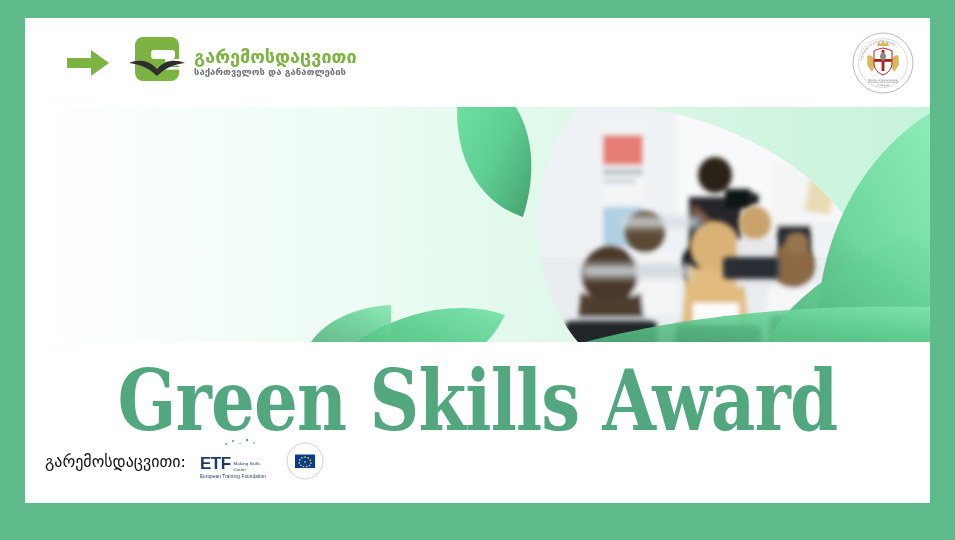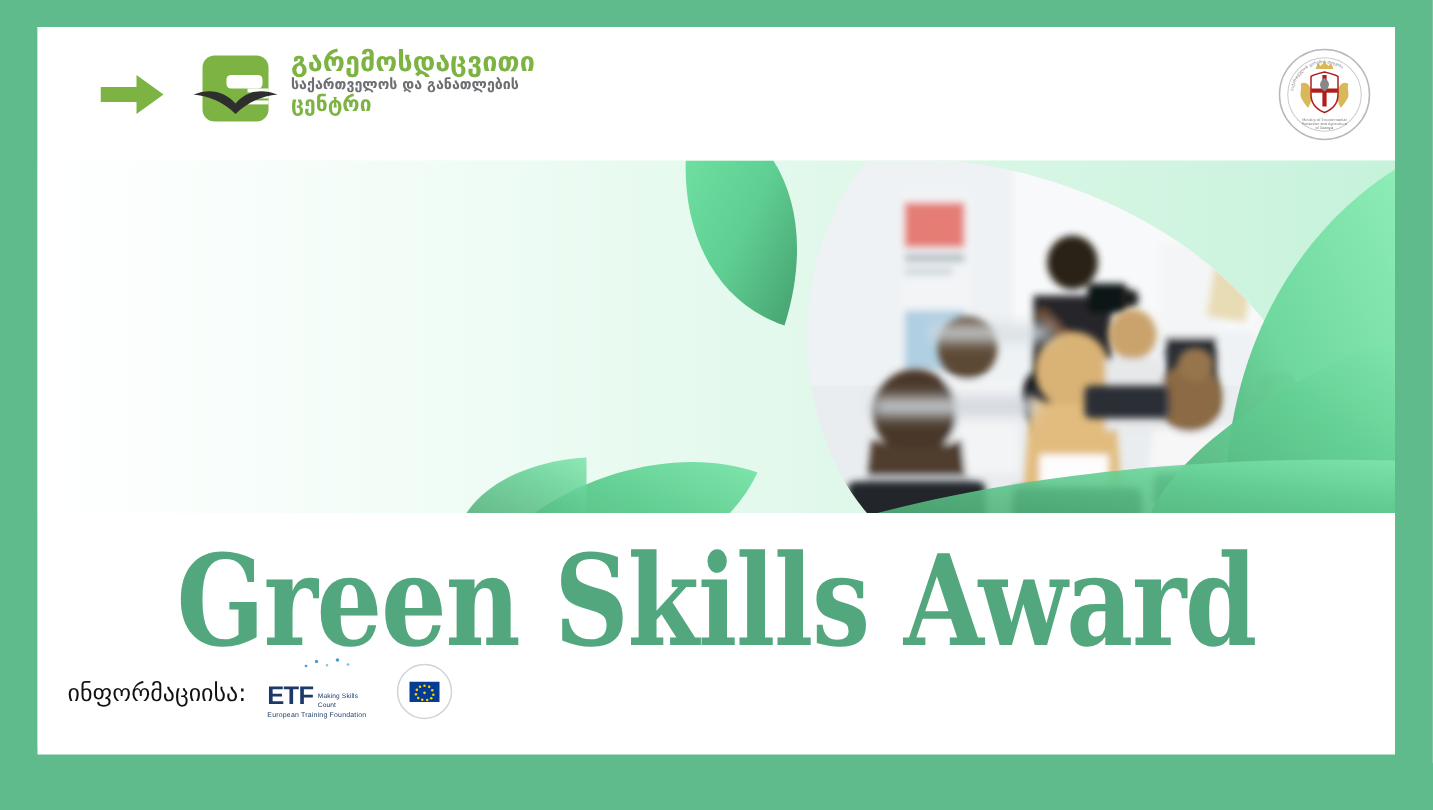--- a/index.html
+++ b/index.html
@@ -54,21 +54,21 @@
   .arrow-wrap {
     margin-left: 22px;
     margin-right: 18px;
     display: flex;
     align-items: center;
   }
 
   
   .eiec {
     display: flex;
-    align-items: flex-start;
+    align-items: center;
     gap: 7px;
   }
   .eiec-mark {
     position: relative;
     width: 60px;
     height: 60px;
     flex: 0 0 60px;
   }
   .eiec-text {
     display: flex;
@@ -229,21 +229,20 @@
             <rect x="24" y="17" width="24" height="9" rx="3" fill="#ffffff"></rect>
             <rect x="38" y="26" width="14" height="2.6" fill="#ffffff"></rect>
             <rect x="38" y="30" width="14" height="2.6" fill="#ffffff"></rect>
             <rect x="38" y="34" width="14" height="2.6" fill="#ffffff"></rect>
             <path d="M2 30c10-4 20-3 28 6 8-9 18-10 28-6-9 1-19 4-28 13C21 34 11 31 2 30Z" fill="#2e2e2e"></path>
           </svg>
         </div>
         <div class="eiec-text">
           <div class="eiec-l1">გარემოსდაცვითი</div>
           <div class="eiec-l2">საქართველოს და განათლების</div>
-          <div class="eiec-l3">ცენტრი</div>
         </div>
       </div>
 
       <div class="seal">
         <svg width="62" height="62" viewBox="0 0 62 62" aria-hidden="true">
           <circle cx="31" cy="31" r="30" fill="#ffffff" stroke="#b9b9b9" stroke-width="1"></circle>
           <circle cx="31" cy="31" r="24.5" fill="none" stroke="#cccccc" stroke-width="0.7"></circle>
 
           <path d="M15 24c3-2 6 0 7 4 1 5 0 9-2 12-2-3-5-6-5-9 0-3 1-5 0-7Z" fill="#d8b85a"></path>
           <path d="M47 24c-3-2-6 0-7 4-1 5 0 9 2 12 2-3 5-6 5-9 0-3-1-5 0-7Z" fill="#d8b85a"></path>
@@ -391,21 +390,21 @@
         <path d="M560 235 C640 214 760 196 905 200 L905 235 Z" fill="url(#leafB)" opacity="0.9"></path>
 
         <path d="M286 235 C300 214 330 200 366 198 L366 235 Z" fill="url(#leafB)" opacity="0.85"></path>
       </svg>
     </div>
 
     <div class="titleband">
       <div class="main-title">Green Skills Award</div>
 
       <div class="footer">
-        <div class="supporters-label">ინფორმაციისა:</div>
+        <div class="supporters-label">გარემოსდაცვითი:</div>
 
         <div class="etf-logo">
           <svg class="etf-dots" viewBox="0 0 40 9" aria-hidden="true">
             <circle cx="4" cy="6" r="0.9" fill="#4a9bd4"></circle>
             <circle cx="11" cy="3" r="1.1" fill="#4a9bd4"></circle>
             <circle cx="18" cy="5.5" r="0.8" fill="#7fc0e6"></circle>
             <circle cx="25" cy="2" r="1.2" fill="#4a9bd4"></circle>
             <circle cx="32" cy="5" r="0.9" fill="#7fc0e6"></circle>
           </svg>
           <div class="etf-top">

